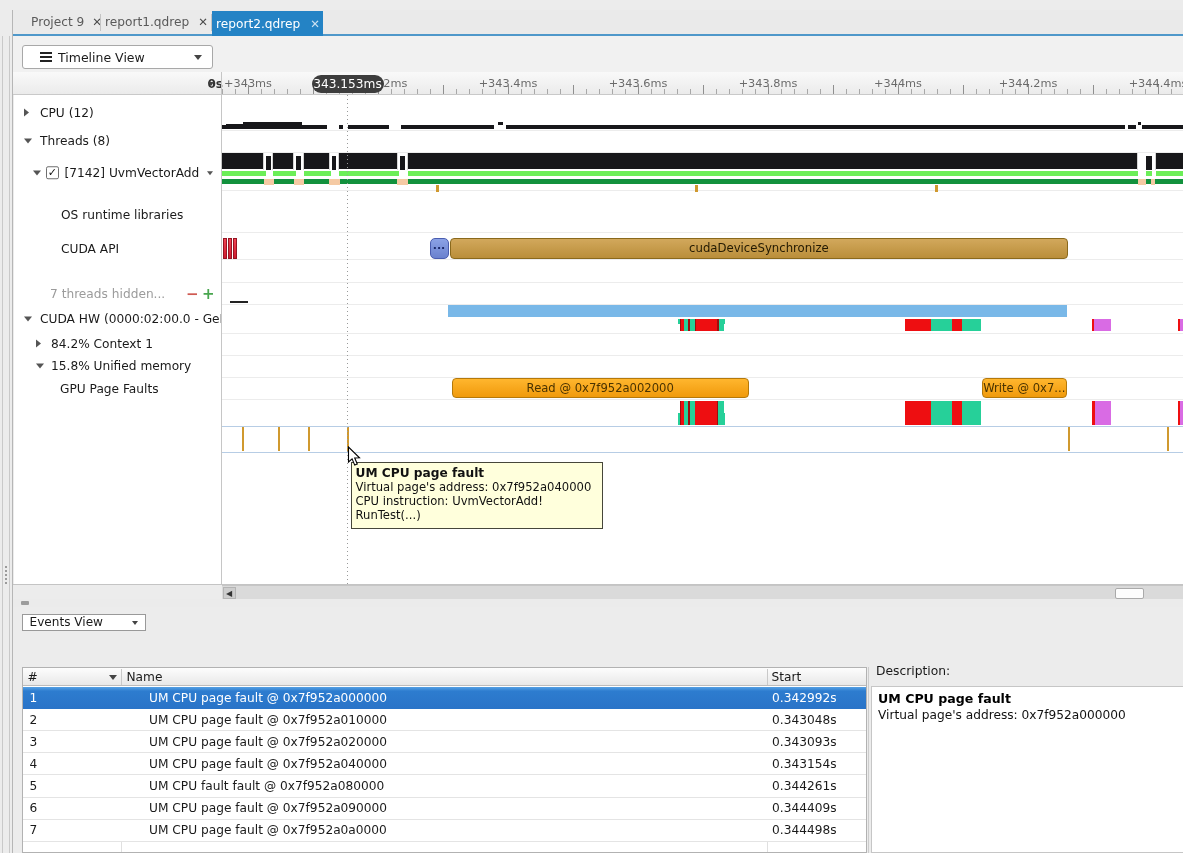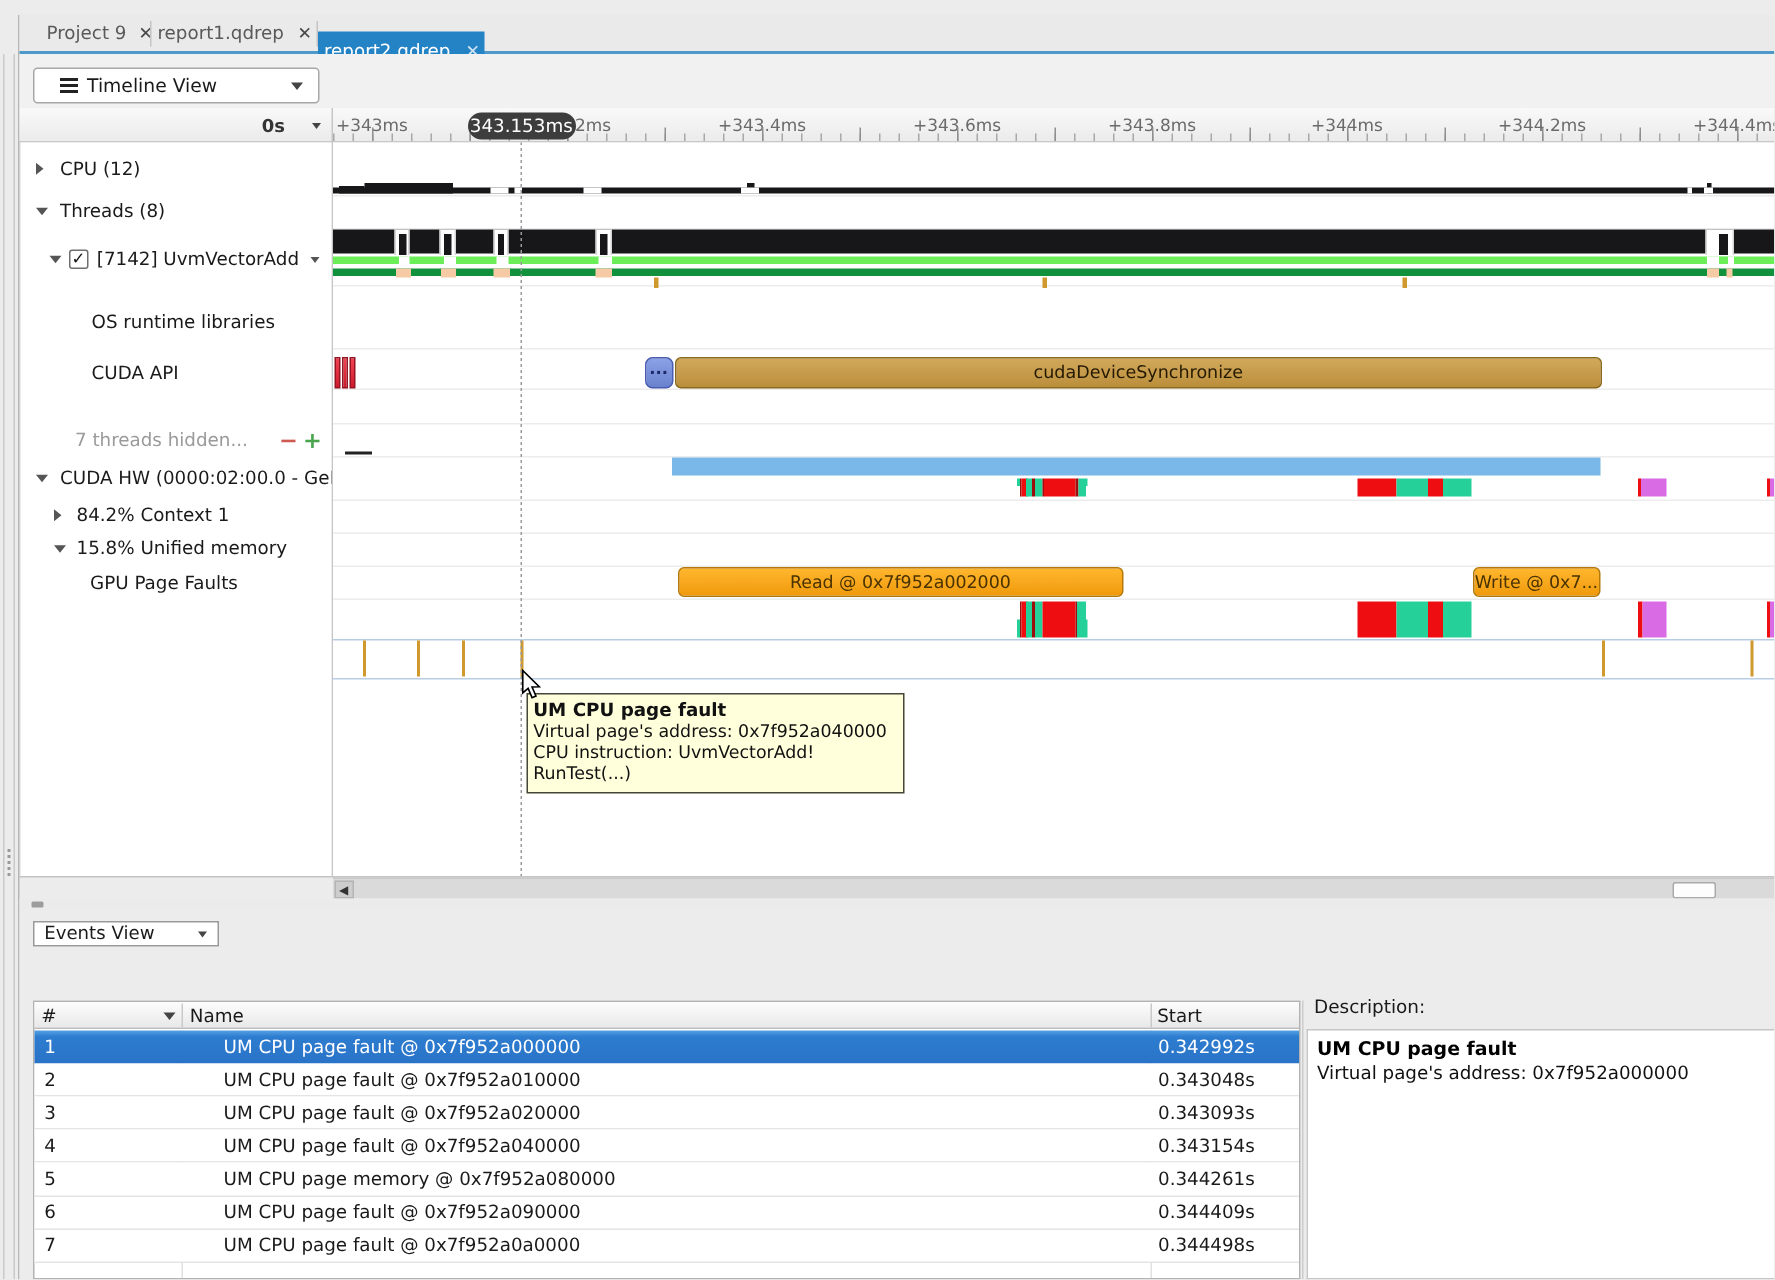--- a/index.html
+++ b/index.html
@@ -14,39 +14,39 @@
 
   
   .dock-border { position:absolute; left:12px; top:10px; width:1px; height:843px; background:#b6b6b6; }
 
   
   #tabbar { position:absolute; left:13px; top:10px; width:1170px; height:26px; background:#eaeaea; }
   #tabbar .underline { position:absolute; left:0; bottom:0; width:1170px; height:2.5px; background:#4f98ca; }
   .tab { position:absolute; top:1px; height:22.5px; display:flex; align-items:center; justify-content:space-between; font-size:12.2px; color:#5a5a5a; white-space:nowrap; overflow:hidden; }
   .tab .tab-label { padding:0 5px 0 4px; }
   .tab .tab-close { font-size:11.5px; color:#4a4a4a; font-weight:bold; padding:0 3px; cursor:default; }
-  .tab.active { background:#2483c5; color:#ffffff; top:11px; height:25px; }
+  .tab.active { background:#2483c5; color:#ffffff; top:1px; height:25px; }
   .tab.active .tab-close { color:#cfe3f2; }
   .tab-sep { position:absolute; top:4px; width:1px; height:17px; background:#c4c4c4; }
 
   
   #toolbar { position:absolute; left:13px; top:36px; width:1170px; height:36px; background:#f1f1f1; }
   #view-btn { position:absolute; left:9px; top:9px; width:191px; height:24px; background:#ffffff; border:1px solid #a8a8a8; border-radius:3px; }
   #view-btn .burger { position:absolute; left:17px; top:5.5px; width:12px; }
   #view-btn .burger div { height:2px; background:#222; margin-bottom:2.2px; }
   #view-btn .vlabel { position:absolute; left:35px; top:50%; transform:translateY(-50%); font-size:12.5px; color:#1a1a1a; }
   .caret-down { display:inline-block; width:0; height:0; border-left:4px solid transparent; border-right:4px solid transparent; border-top:5px solid #444; }
   #view-btn .caret-down { position:absolute; right:10px; top:9px; }
 
   
   #ruler { position:absolute; left:13px; top:72px; width:1170px; height:22.5px; background:linear-gradient(180deg,#f9f9f9,#ebebeb); border-bottom:1px solid #c9c9c9; }
   .ruler-label { position:absolute; top:5px; font-size:11.3px; color:#6a6a6a; white-space:nowrap; transform:translateX(-50%); }
   .tick { position:absolute; bottom:0; width:1px; background:#a8a8a8; }
   #cursor-badge { position:absolute; left:298.5px; top:3px; width:72px; height:18px; z-index:2; background:#3d3d3d; border-radius:9px; color:#ffffff; font-size:12.2px; text-align:center; line-height:18px; }
-  #zero-label { position:absolute; right:993px; top:5px; font-size:12px; font-weight:bold; color:#333; }
+  #zero-label { position:absolute; right:960px; top:5px; font-size:12px; font-weight:bold; color:#333; }
   #zero-caret { position:absolute; left:195px; top:10px; }
 
   
   #treepane { position:absolute; left:14px; top:94.5px; width:207px; height:489.5px; background:#ffffff; overflow:hidden; }
   #timeline { position:absolute; left:222px; top:94.5px; width:961px; height:489.5px; background:#ffffff; overflow:hidden; }
   .pane-vsep { position:absolute; left:221px; top:72px; width:1px; height:512px; background:#c6c6c6; }
 
   .row-sep { position:absolute; left:0; width:961px; height:1px; background:#ececec; }
   .sel-border { position:absolute; left:0; width:961px; height:1.4px; background:#b7cde5; }
 
@@ -465,21 +465,21 @@
             <span class="c-name">UM CPU page fault @ 0x7f952a020000</span>
             <span class="c-start">0.343093s</span>
           </div>
           <div class="ev-row" style="top: 66.15px;">
             <span class="c-num">4</span>
             <span class="c-name">UM CPU page fault @ 0x7f952a040000</span>
             <span class="c-start">0.343154s</span>
           </div>
           <div class="ev-row" style="top: 88.2px;">
             <span class="c-num">5</span>
-            <span class="c-name">UM CPU page memory @ 0x7f952a080000</span>
+            <span class="c-name">UM CPU fault fault @ 0x7f952a080000</span>
             <span class="c-start">0.344261s</span>
           </div>
           <div class="ev-row" style="top: 110.25px;">
             <span class="c-num">6</span>
             <span class="c-name">UM CPU page fault @ 0x7f952a090000</span>
             <span class="c-start">0.344409s</span>
           </div>
           <div class="ev-row" style="top: 132.3px;">
             <span class="c-num">7</span>
             <span class="c-name">UM CPU page fault @ 0x7f952a0a0000</span>

